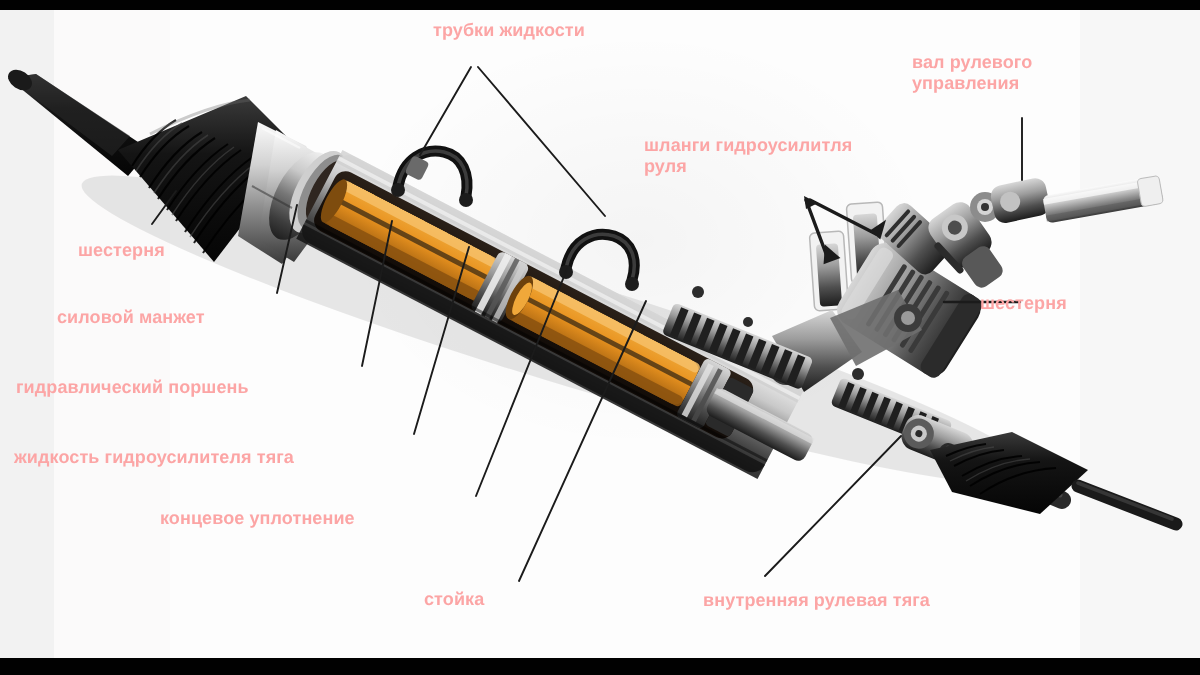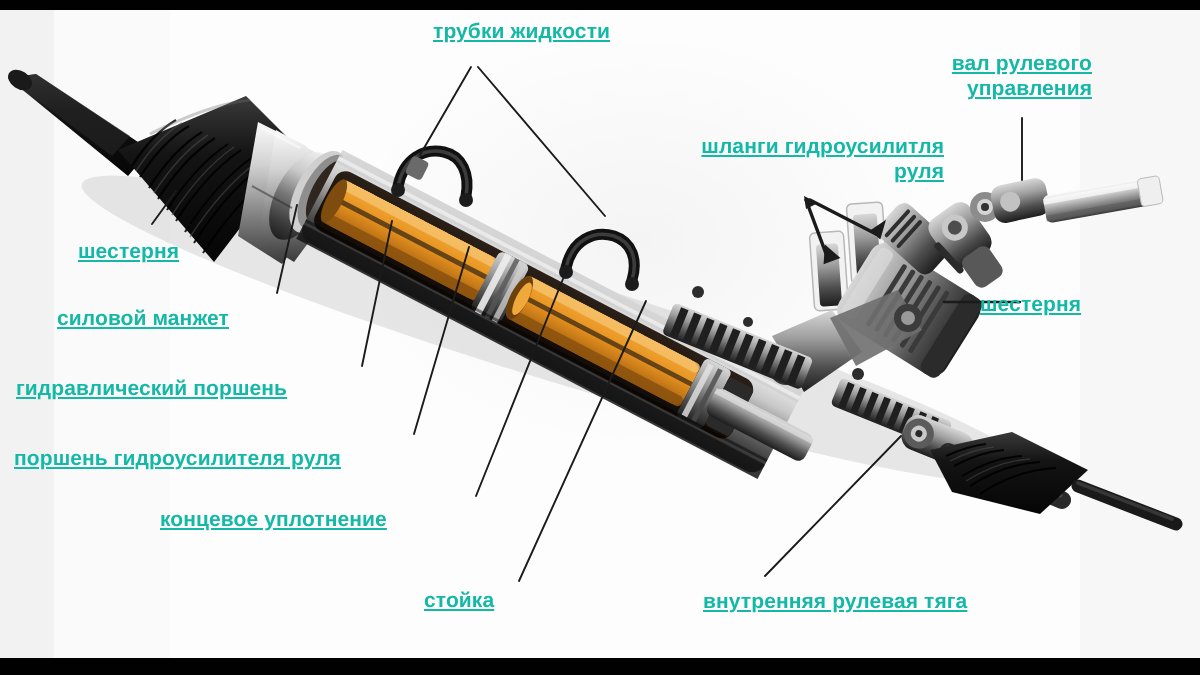--- a/index.html
+++ b/index.html
@@ -33,30 +33,29 @@
   .band{position:absolute;left:0;width:1200px;background:#010101;}
   #band-top{top:0;height:10px;}
   #band-bottom{bottom:0;height:17px;}
 
   svg.layer{position:absolute;left:0;top:0;width:1200px;height:675px;overflow:visible;}
   #art{z-index:2;}
   #leaders{z-index:4;}
 
   .label{
     position:absolute;z-index:6;
-    color:#14b8a6;
+    color:#fca5a5;
     font-weight:700;
-    font-size:21px;
+    font-size:18px;
     line-height:1.18;
     letter-spacing:.1px;
     white-space:pre;
     text-rendering:geometricPrecision;
-    text-decoration:underline;
   }
-  .label.center{text-align:right;}
+  .label.center{text-align:left;}
 </style>
 </head>
 <body>
 
 <div id="stage">
 
   <div id="plate"></div>
 
   <svg class="layer" id="art" viewBox="0 0 1200 675">
     <defs>
@@ -403,21 +402,21 @@
 руля</div>
 
   <div class="label" style="left:78px;top:240px;">шестерня</div>
 
   <div class="label" style="left:57px;top:307px;">силовой манжет</div>
 
   <div class="label" style="left:980px;top:293px;">шестерня</div>
 
   <div class="label" style="left:16px;top:377px;">гидравлический поршень</div>
 
-  <div class="label" style="left:14px;top:447px;">поршень гидроусилителя руля</div>
+  <div class="label" style="left:14px;top:447px;">жидкость гидроусилителя тяга</div>
 
   <div class="label" style="left:160px;top:508px;">концевое уплотнение</div>
 
   <div class="label" style="left:424px;top:589px;">стойка</div>
 
   <div class="label" style="left:703px;top:590px;">внутренняя рулевая тяга</div>
 
   <div class="band" id="band-top"></div>
   <div class="band" id="band-bottom"></div>
 </div>

